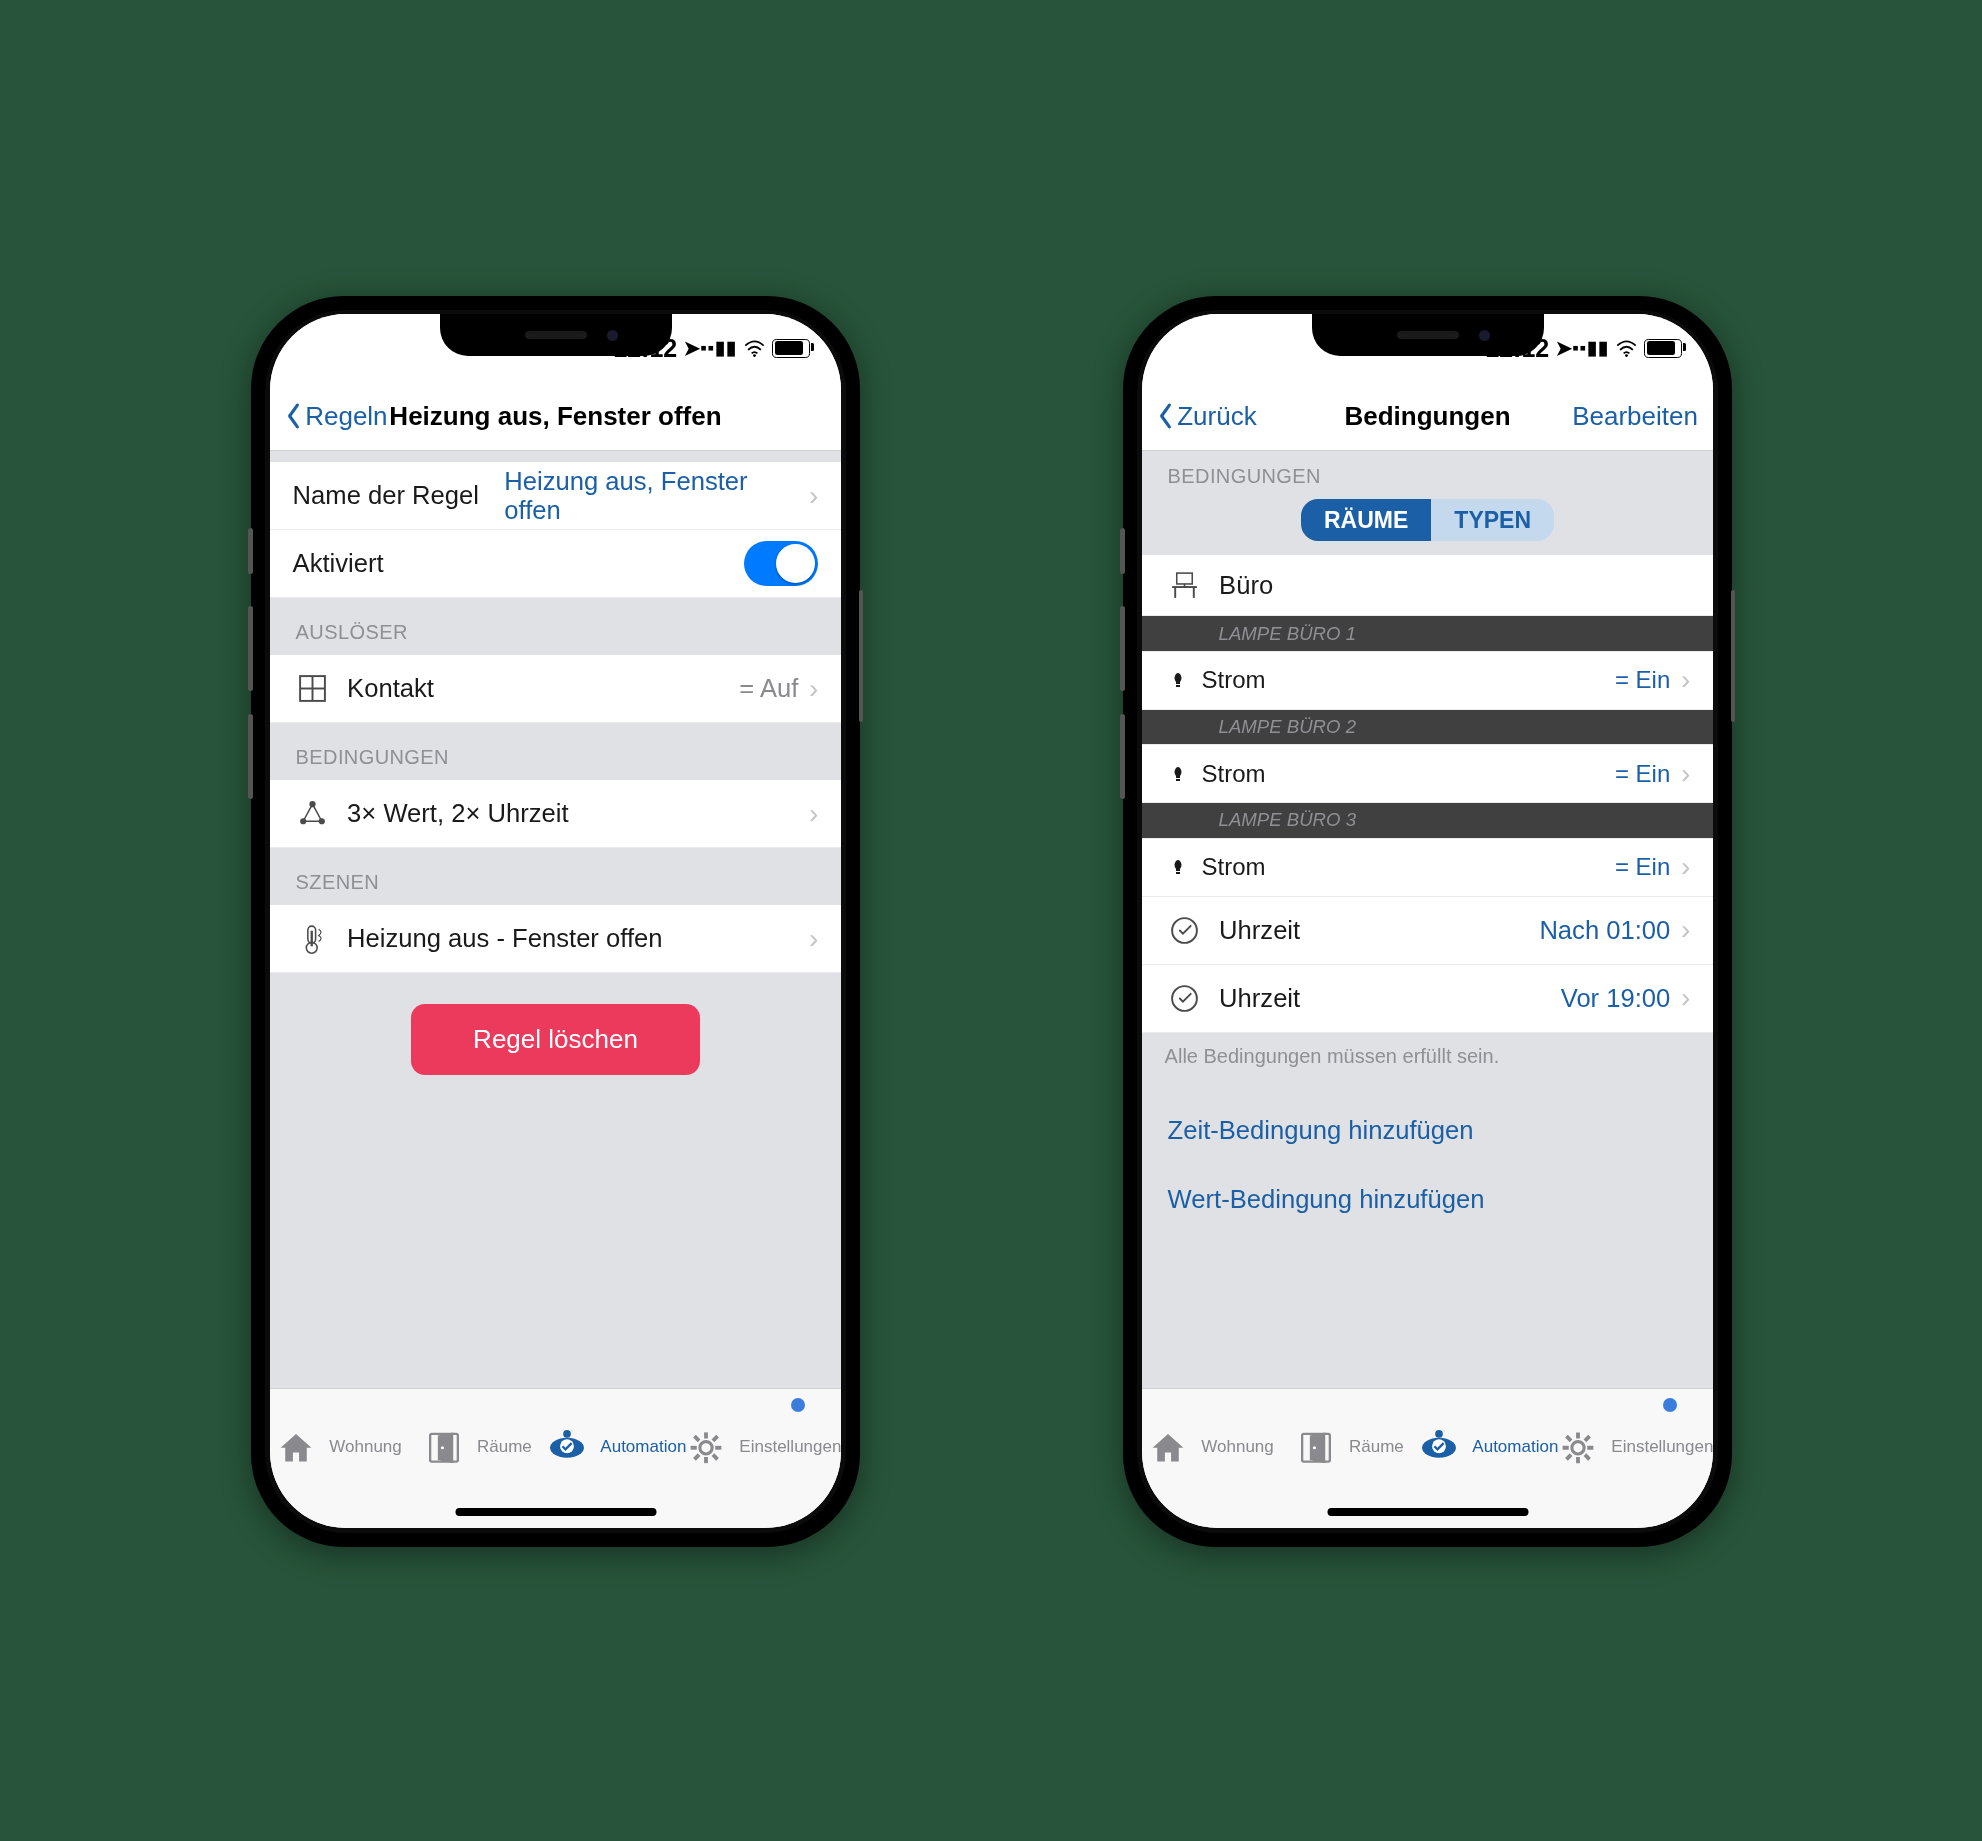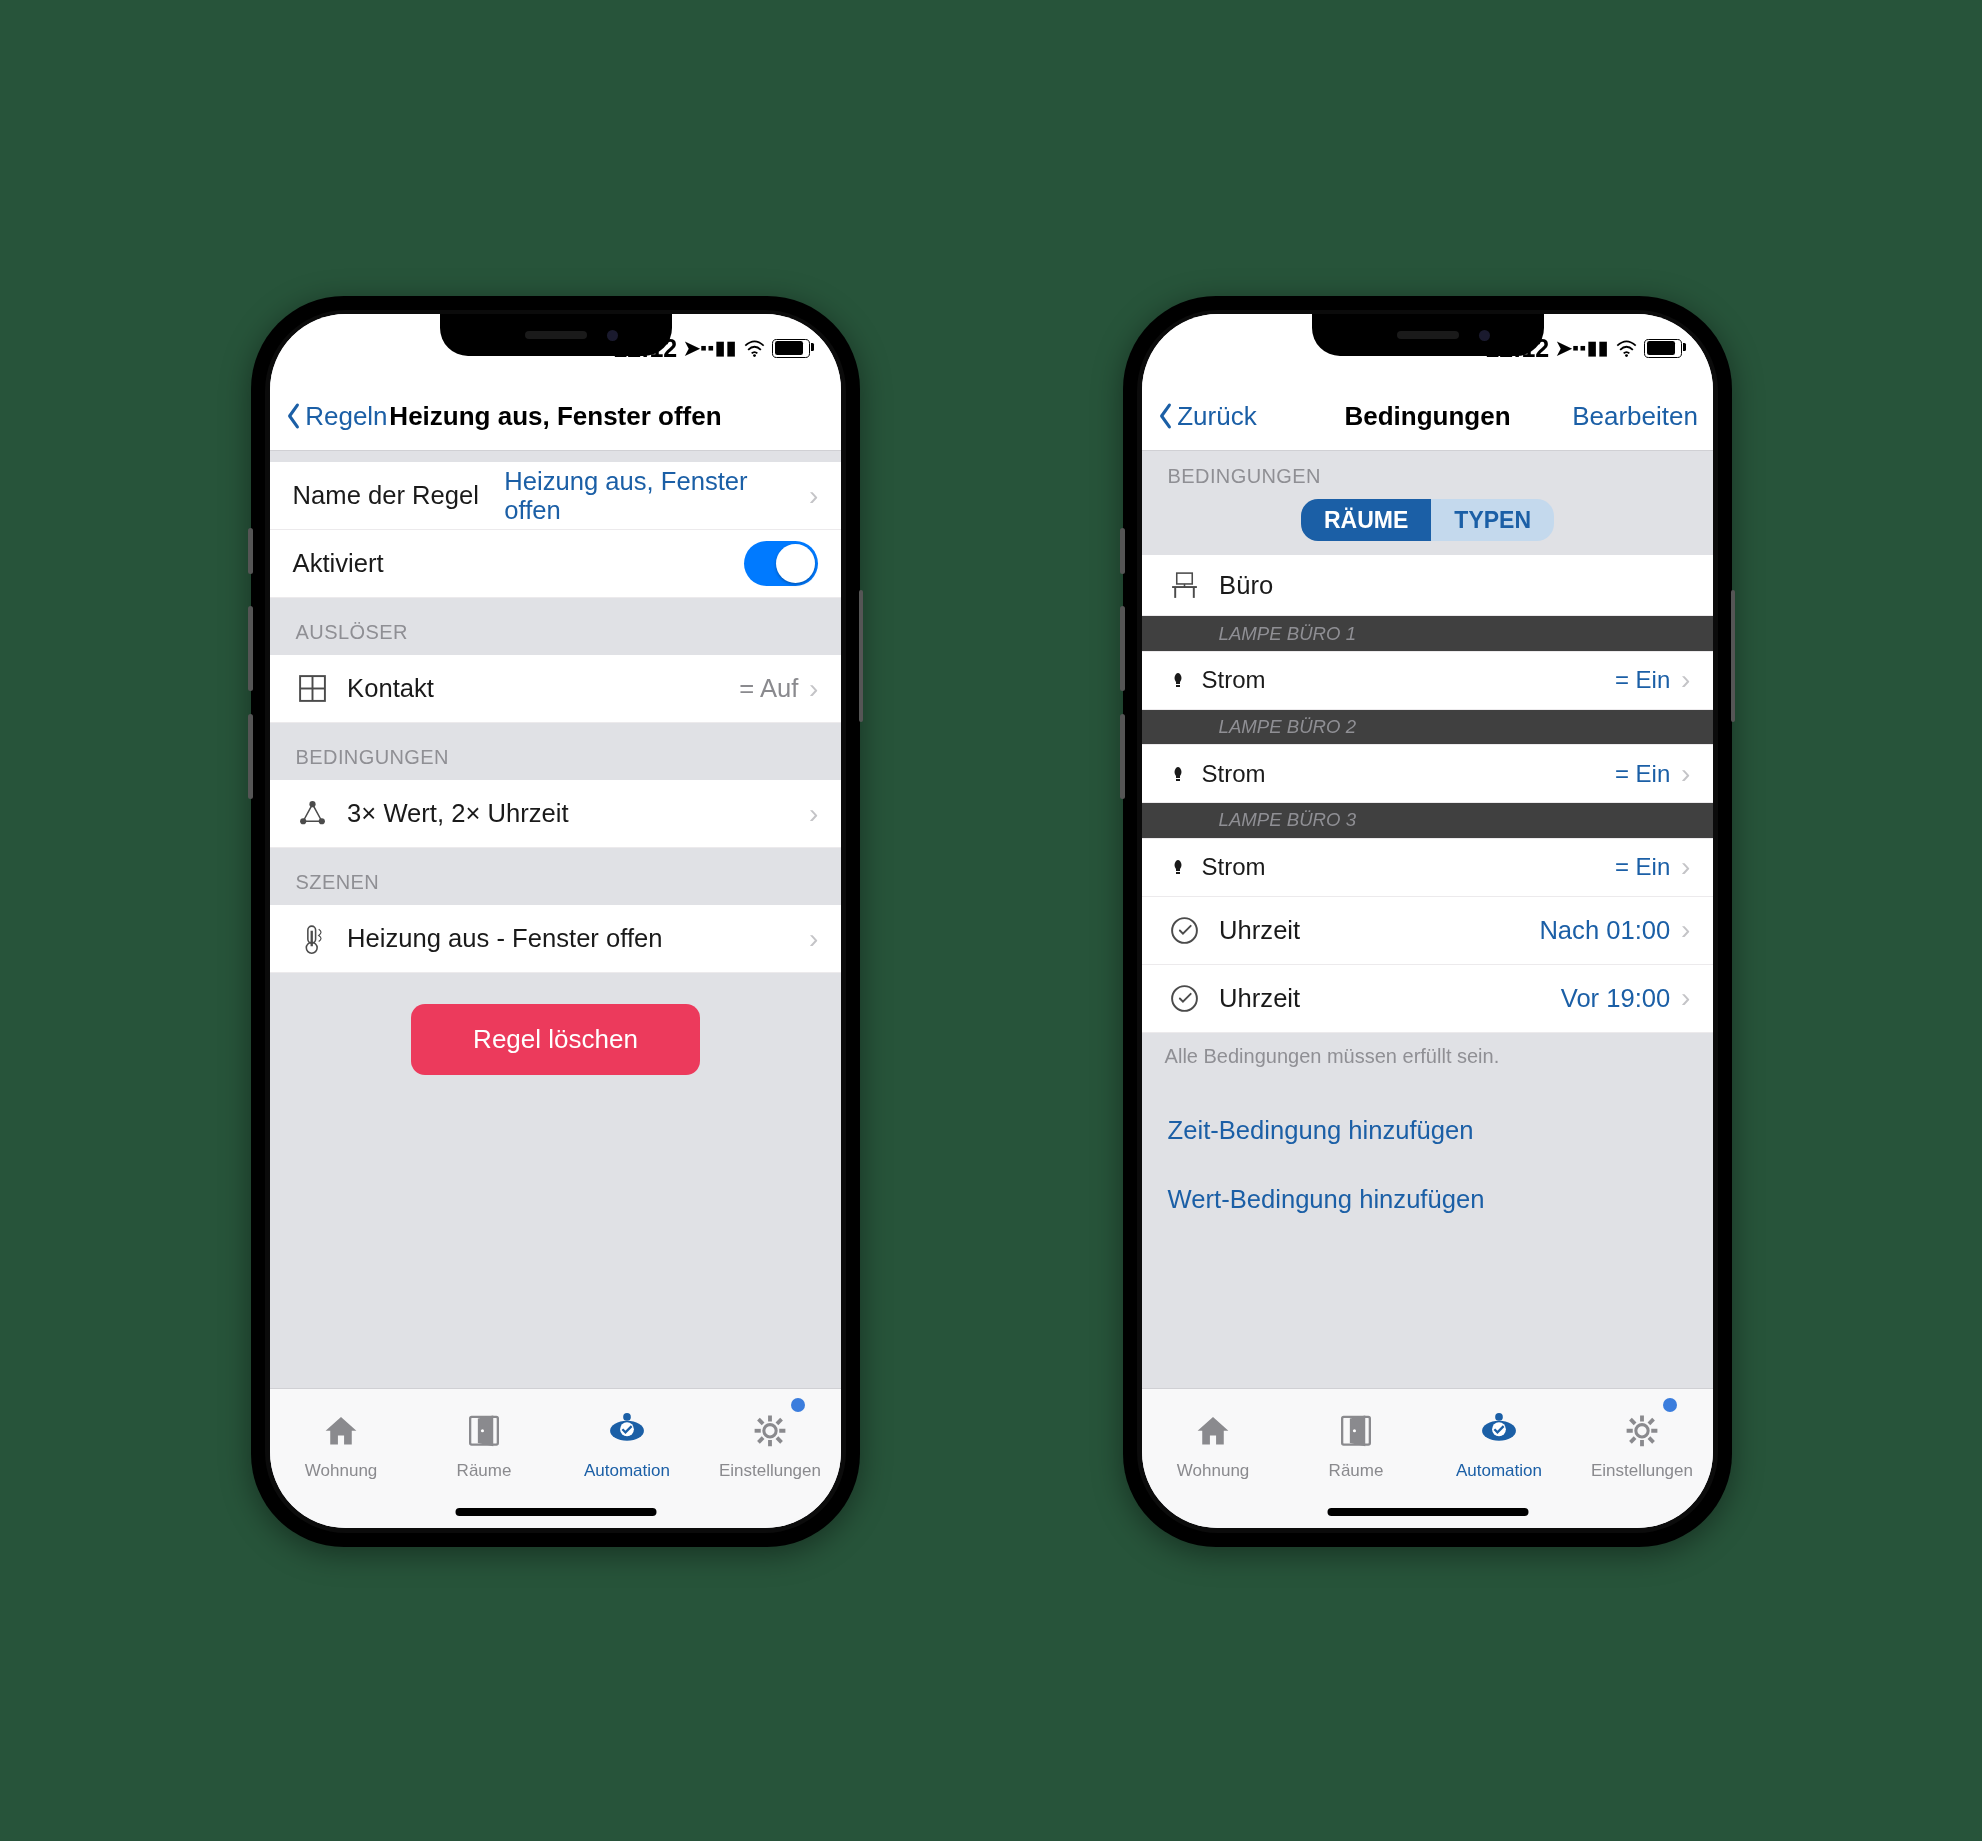--- a/index.html
+++ b/index.html
@@ -154,21 +154,21 @@
     background:transparent; padding:20px 26px; font-size:25.6px; color:var(--blue);
     cursor:pointer;
   }
 
   
   .tabbar {
     height:116px; background:var(--tabbar); border-top:0.8px solid var(--divider);
     display:flex; padding-bottom:23px;
   }
   .tab {
-    flex:1; display:flex; flex-direction:column; align-items:center; justify-content:center;
+    flex:1; display:flex; align-items:center; justify-content:center;
     gap:13px; color:#8a8a8e; font-size:17px; cursor:pointer; position:relative;
   }
   .tab.active { color:var(--blue); }
   .tab svg { width:40px; height:36px; }
   .tab .badge {
     position:absolute; top:9.3px; right:36px; width:14px; height:14px; background:#3b7ddd;
     border-radius:50%;
   }
   .home-indicator {
     position:absolute; bottom:12.4px; left:50%; transform:translateX(-50%);

